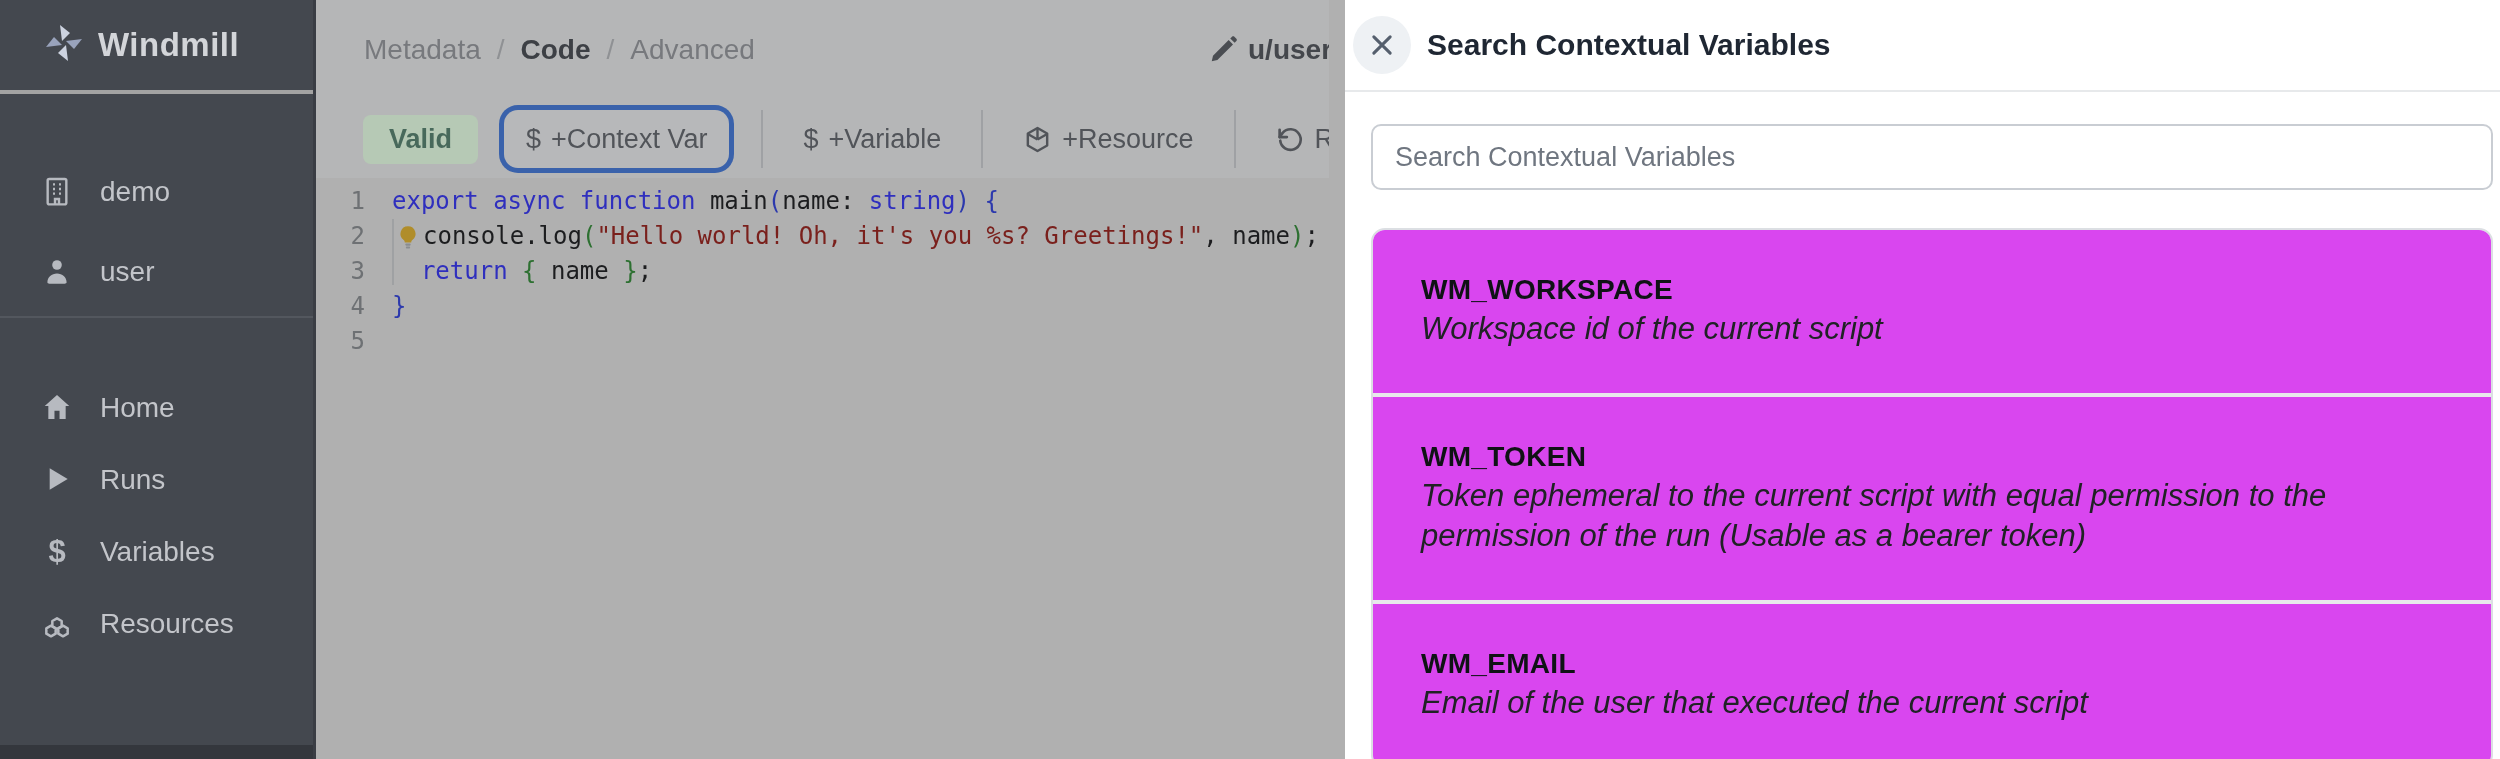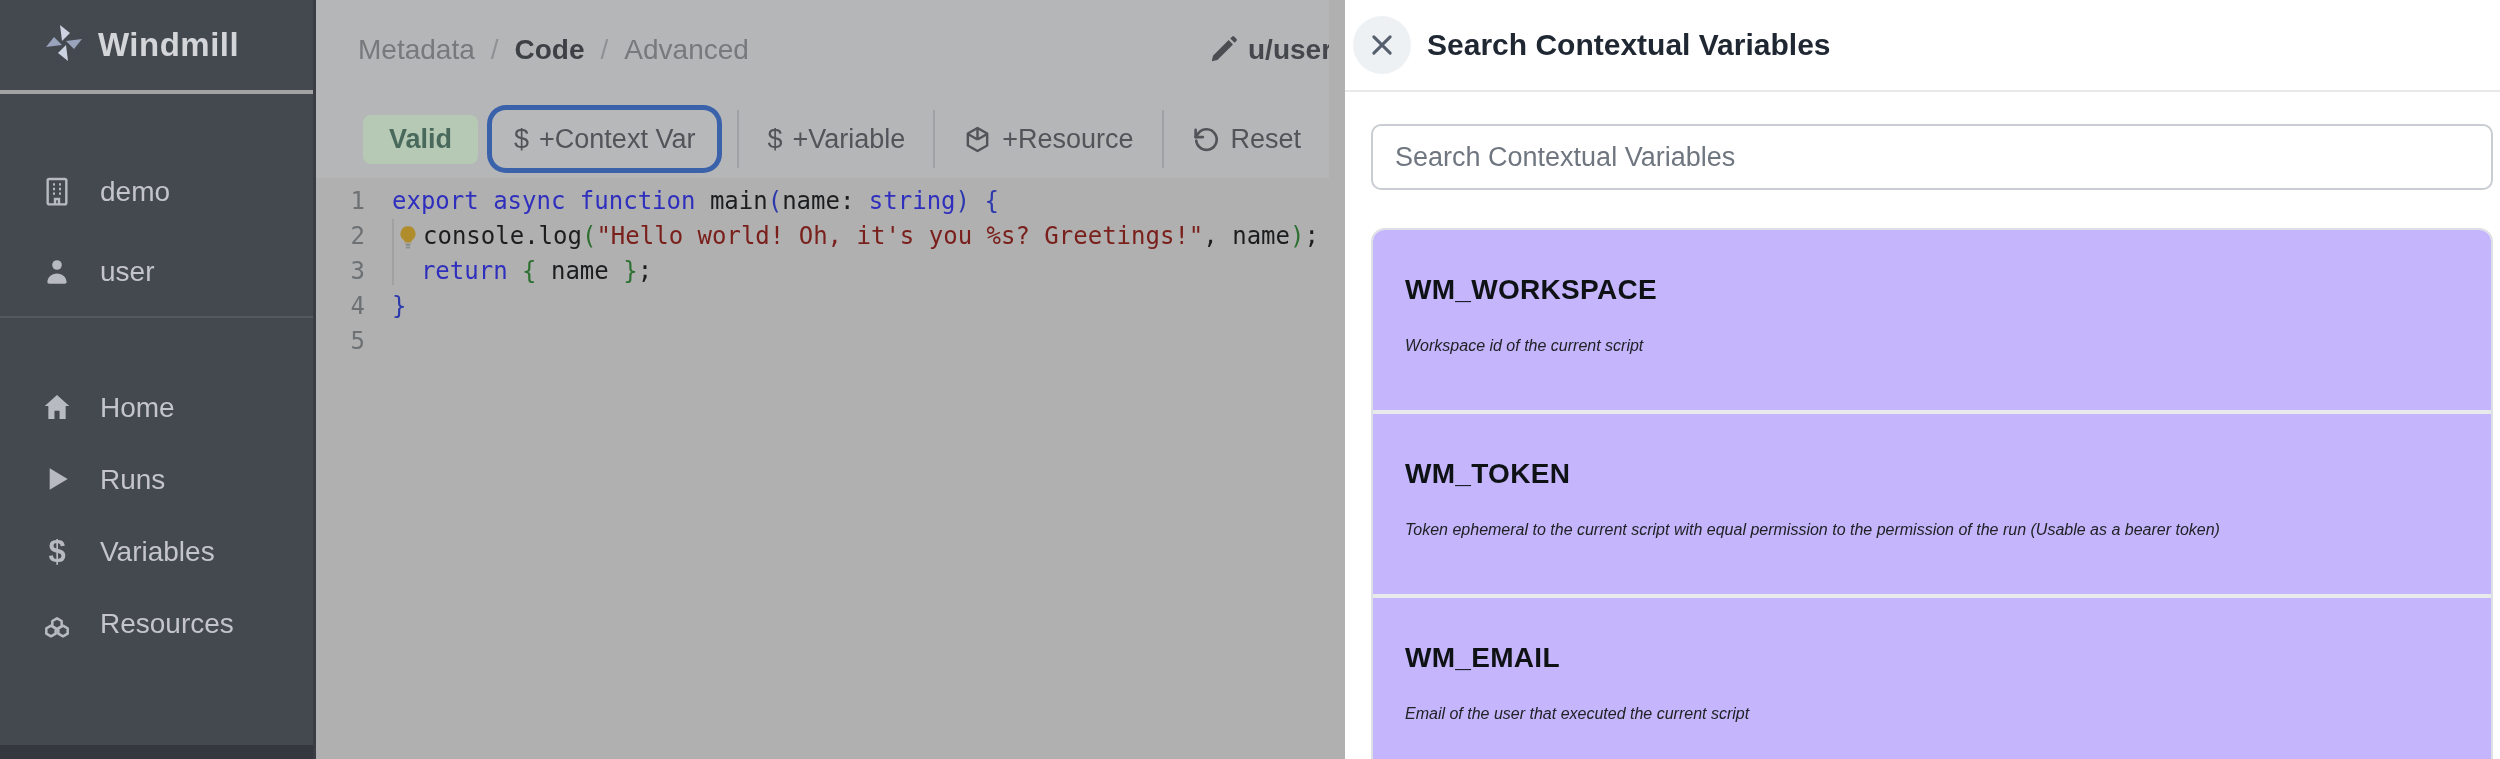--- a/index.html
+++ b/index.html
@@ -19,30 +19,30 @@
   .nav-group.second .nav-item{height:72px;padding-left:40px;}
   .nav-item .icn{width:34px;height:34px;display:flex;align-items:center;justify-content:center;
                  color:#b7bac0;flex:0 0 34px;}
   .nav-item .icn svg{width:32px;height:32px;}
   .dollar-glyph{font-size:31px;font-weight:700;color:#b7bac0;line-height:1;}
   .sidebar-footer{position:absolute;left:0;bottom:0;width:100%;height:14px;background:#34373d;}
 
   
   .main{position:absolute;left:316px;top:0;width:1013px;height:759px;background:#b0b0b0;overflow:hidden;}
   .topbar{height:100px;background:#b5b6b7;position:relative;}
-  .breadcrumb{position:absolute;left:42px;top:0;height:100px;display:flex;align-items:center;gap:16px;
+  .breadcrumb{position:absolute;left:48px;top:0;height:100px;display:flex;align-items:center;gap:16px;
               font-size:28px;color:#77797d;}
   .crumb{cursor:pointer;}
   .crumb.active{color:#3d4045;font-weight:700;}
   .crumb-sep{color:#8f9194;}
   .path-group{position:absolute;left:892px;top:0;height:100px;display:flex;align-items:center;gap:10px;
               color:#44474c;font-size:28px;font-weight:700;white-space:nowrap;}
   .path-group svg{width:30px;height:30px;color:#4a4d52;}
 
-  .toolbar{height:78px;background:#b5b6b7;display:flex;align-items:center;padding-left:47px;}
+  .toolbar{height:78px;background:#b5b6b7;display:flex;align-items:center;padding-left:47px;gap:12px;}
   .valid-badge{background:#b6c9b5;color:#48695b;font-size:27px;font-weight:600;
                border-radius:8px;padding:9px 26px;margin-right:14px;}
   .tb-btn{display:flex;align-items:center;gap:10px;background:transparent;border:none;
           color:#515459;font-size:27px;padding:0 22px;height:58px;cursor:pointer;
           font-family:inherit;white-space:nowrap;}
   .tb-btn .tb-dollar{font-weight:400;font-size:27px;}
   .tb-btn svg{width:29px;height:29px;}
   .tb-btn.ctx{border-radius:14px;box-shadow:0 0 0 5px #3a62ab;margin:0 14px 0 0;background:#b7b8ba;}
   .tb-sep{width:2px;height:58px;background:#9fa1a4;margin:0 6px;flex:0 0 2px;}
 
@@ -66,24 +66,24 @@
                  padding-left:8px;box-sizing:border-box;}
   .close-btn{width:58px;height:58px;border-radius:50%;background:#eef1f4;border:none;cursor:pointer;
              display:flex;align-items:center;justify-content:center;flex:0 0 58px;}
   .close-btn svg{width:28px;height:28px;color:#555f6d;}
   .drawer-title{margin-left:16px;font-size:30px;font-weight:600;color:#1f2733;}
   .drawer-body{padding:32px 23px 0 26px;}
   .search-input{width:100%;height:66px;box-sizing:border-box;border:2px solid #c9cdd3;border-radius:10px;
                 padding:0 22px;font-size:27px;color:#303640;font-family:inherit;outline:none;background:#fff;}
   .search-input::placeholder{color:#6f7680;}
   .var-list{margin-top:38px;border:2px solid #dcdfe3;border-radius:14px;overflow:hidden;background:#fff;}
-  .var-item{padding:44px 32px;cursor:pointer;background:#c4b5fd;}
+  .var-item{padding:44px 48px;cursor:pointer;background:#d946ef;}
   .var-item + .var-item{border-top:4px solid #e8e9eb;}
   .var-name{font-size:28px;font-weight:700;color:#0f1215;letter-spacing:.3px;}
-  .var-desc{margin-top:20px;font-size:16px;font-style:italic;color:#202225;line-height:40px;
+  .var-desc{margin-top:3px;font-size:31px;font-style:italic;color:#202225;line-height:40px;
             max-width:1042px;}
 </style>
 </head>
 <body>
 
 <div id="app">
 
   <aside class="sidebar">
     <div class="logo-row">
       <span class="icn">

